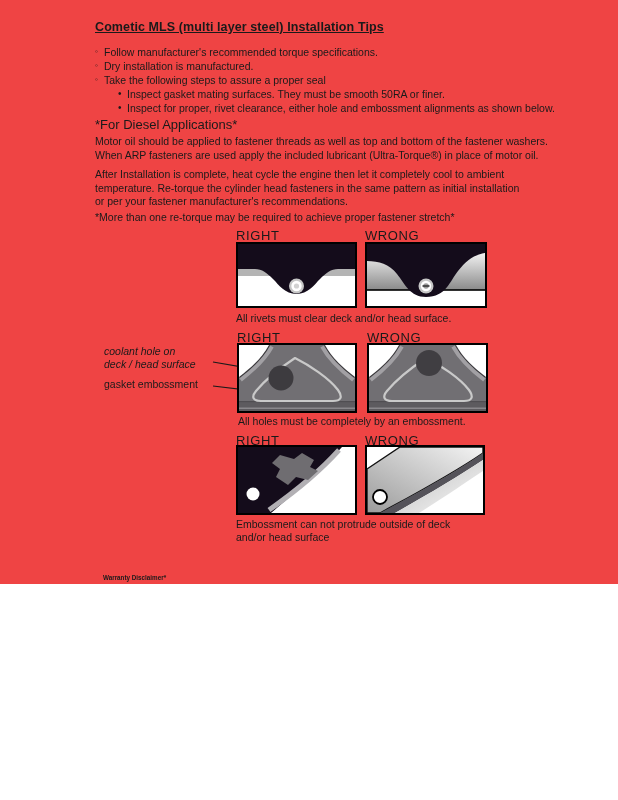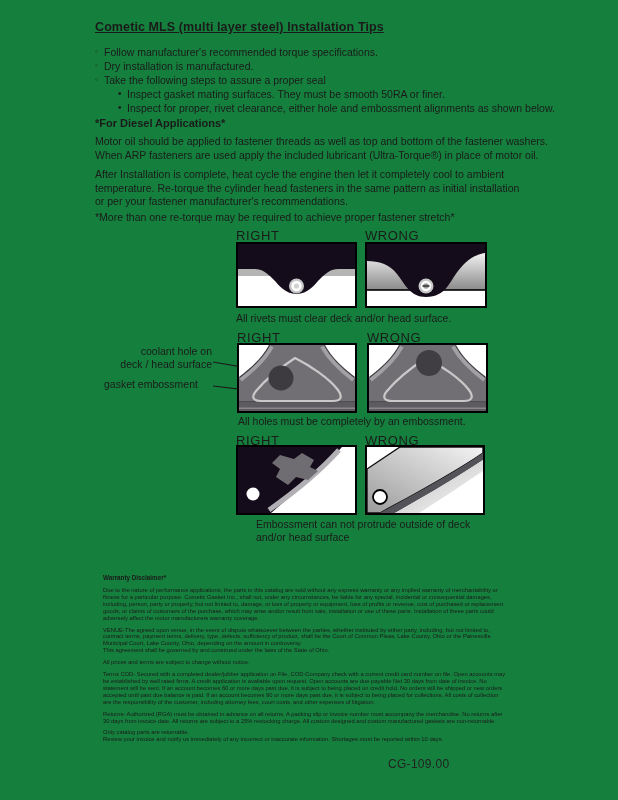--- a/index.html
+++ b/index.html
@@ -1,43 +1,43 @@
 <!DOCTYPE html>
 <html><head>
 <meta charset="utf-8">
 <style>
   html,body { margin:0; padding:0; background:#fff; }
   .page {
-    position:relative; width:618px; height:800px; background:#15803d;
+    position:relative; width:618px; height:584px; background:#ef4444;
     font-family:"Liberation Sans", sans-serif; color:#1a1a1a; overflow:hidden;
   }
   .abs { position:absolute; }
   .title {
     left:95px; top:20px; font-size:12.5px; font-weight:bold;
     text-decoration:underline; letter-spacing:0.1px;
   }
   .bullets { left:95px; top:45px; font-size:10.5px; line-height:14px; }
   .brow { display:flex; }
   .bmark { width:9px; font-size:8px; line-height:14px; color:#1a1a1a; }
   .sub { margin-left:23px; }
   .sub .bmark { font-size:10px; }
-  .dheading { left:95px; top:117px; font-size:11px; font-weight:bold;text-align:center; }
+  .dheading { left:95px; top:117px; font-size:13px; font-weight:normal;text-align:center; }
   .body-p { font-size:10.5px; line-height:13.5px; white-space:pre-line; }
   .p1 { left:95px; top:135px; }
   .p2 { left:95px; top:168px; }
   .p3 { left:95px; top:211px; }
 
   .figlabel { font-size:13px; letter-spacing:0.6px; text-align:left; }
   .caption { font-size:10.5px; line-height:13px; white-space:pre-line; }
 
   .dbox { position:absolute; border:2px solid #000; background:#fff; line-height:0; }
   .dbox svg { display:block; }
 
   .ann { font-size:10.5px; line-height:12.5px; white-space:pre-line; }
-  .ann1 { left:104px; top:345px; width:108px; text-align:right; }
+  .ann1 { left:104px; top:345px; width:108px; text-align:left;font-style:italic; }
   .ann2 { left:104px; top:378px; width:108px; text-align:left; }
   .annlines { left:205px; top:340px; }
 
   .warranty { left:103px; top:574px; width:430px; }
   .wheading { font-size:6.3px; font-weight:bold; margin:0 0 6px 0; }
   .wp { font-size:5.8px; line-height:6.9px; margin:0 0 5px 0; white-space:pre-line; }
   .footer { left:388px; top:757px; font-size:12px; letter-spacing:0.3px; color:#222; }
 </style>
 </head>
 <body>
@@ -180,21 +180,21 @@
             <stop offset="1" stop-color="#fbfbfb"></stop>
         </linearGradient>
       </defs>
       <rect width="116" height="66" fill="#ffffff"></rect>
       <path d="M0,22 L33,0 H116 V6 C84,28 46,48 13,66 L0,66 Z" fill="url(#g3m)" stroke="#111111" stroke-width="1.4"></path>
       <path d="M116,6 C84,28 46,48 13,66 H28 C60,48 92,29 116,13 Z" fill="#55535a"></path>
       <path d="M116,13 C92,29 60,48 28,66 H52 C76,51 98,36 116,24 Z" fill="url(#g3l)"></path>
       <circle cx="13" cy="50" r="7" fill="#ffffff" stroke="#000000" stroke-width="1.8"></circle>
     </svg>
   </div>
-  <div class="abs caption" style="left:236px; top:518px; width:250px;margin-left:20px;">Embossment can not protrude outside of deck
+  <div class="abs caption" style="left:236px; top:518px; width:250px;">Embossment can not protrude outside of deck
 and/or head surface</div>
 
   <div class="abs warranty">
     <p class="wheading">Warranty Disclaimer*</p>
     <p class="wp">Due to the nature of performance applications, the parts in this catalog are sold without any express warranty or any implied warranty of merchantability or
 fitness for a particular purpose.  Cometic Gasket Inc., shall not, under any circumstances, be liable for any special, incidental or consequential damages,
 including, person, party or property, but not limited to, damage, or loss of property or equipment, loss of profits or revenue, cost of purchased or replacement
 goods, or claims of customers of the purchase, which may arise and/or result from sale, installation or use of these parts.  Installation of these parts could
 adversely affect the motor manufacturers warranty coverage.</p>
     <p class="wp">VENUE-The agreed upon venue, in the event of dispute whatsoever between the parties, whether instituted by either party, including, but not limited to,

